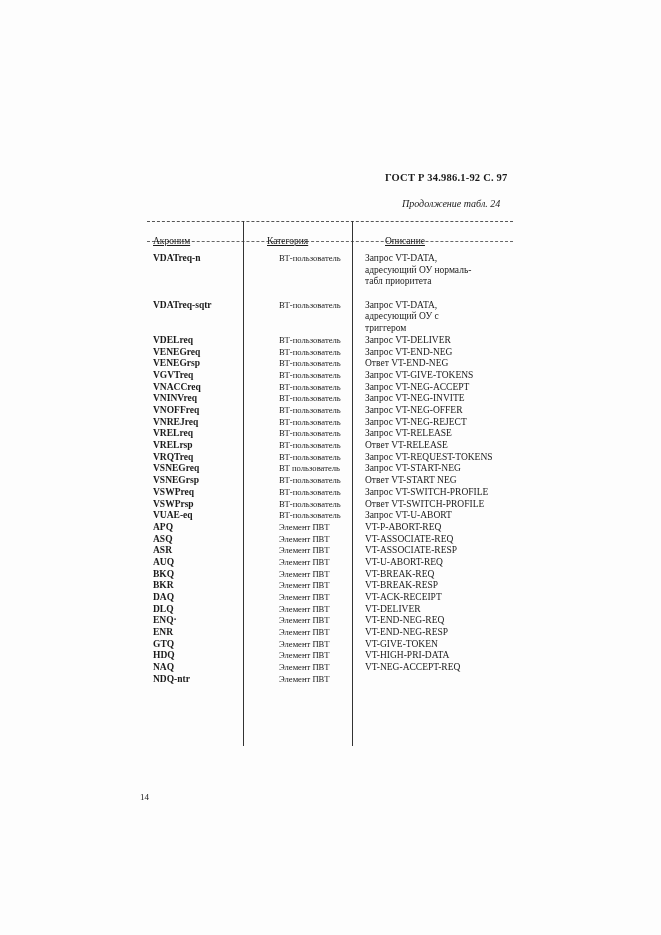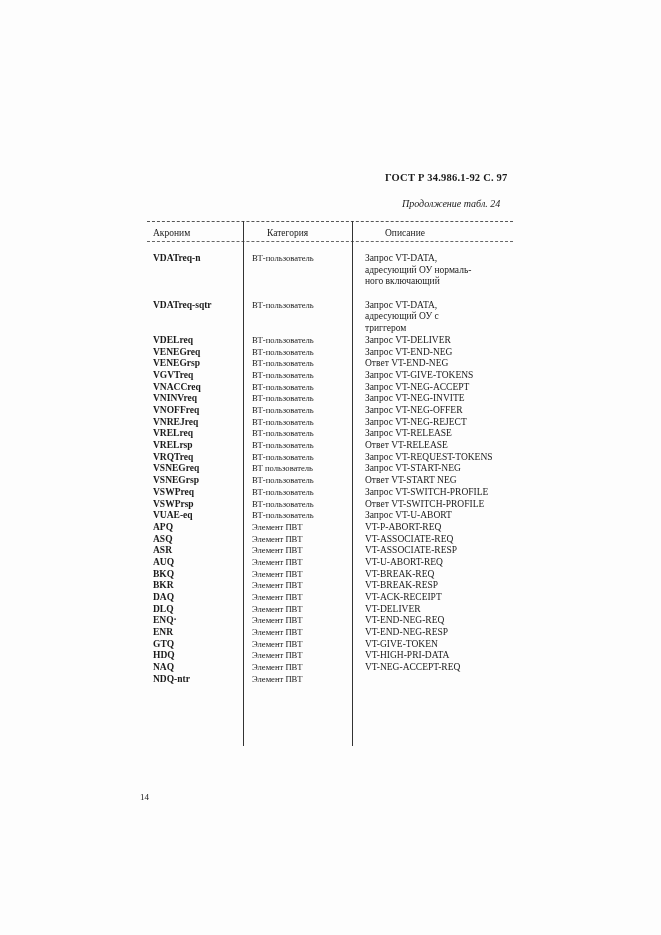--- a/index.html
+++ b/index.html
@@ -8,28 +8,28 @@
       font-family: "Liberation Serif", "DejaVu Serif", serif; color: #1a1a1a;
       overflow: hidden;
     }
     .hdr { position: absolute; left: 385px; top: 172px; font-size: 10.5px; font-weight: bold; letter-spacing: 0.2px; }
     .cont { position: absolute; left: 402px; top: 198px; font-size: 10px; font-style: italic; }
     .tbl-top { position: absolute; left: 147px; top: 221px; width: 366px; border-top: 1.5px dashed #555; }
     .tbl-hline { position: absolute; left: 147px; top: 241px; width: 366px; border-top: 1.5px dashed #666; }
     .vline { position: absolute; top: 221px; height: 525px; border-left: 1.3px solid #333; }
     .v1 { left: 243px; }
     .v2 { left: 352px; }
-    .th { position: absolute; top: 228px; font-size: 9.5px; }
+    .th { position: absolute; top: 236px; font-size: 9.5px; text-decoration: underline; }
     .th1 { left: 153px; }
     .th2 { left: 267px; }
     .th3 { left: 385px; }
     .rows { position: absolute; left: 0; top: 253px; width: 661px; }
     .row { position: relative; font-size: 9.5px; line-height: 11.7px; }
     .c1 { position: absolute; left: 153px; font-weight: bold; }
-    .c2 { position: absolute; left: 252px; font-size: 8.6px; }
+    .c2 { position: absolute; left: 279px; font-size: 8.6px; }
     .c3 { position: absolute; left: 365px; width: 150px; }
     .line { height: 11.7px; white-space: nowrap; }
     .pagenum { position: absolute; left: 140px; top: 792px; font-size: 9px; }
   </style>
 </head>
 <body>
 
 <div>
   <div class="hdr">ГОСТ Р 34.986.1-92 С. 97</div>
   <div class="cont">Продолжение табл. 24</div>
@@ -43,21 +43,21 @@
   <div class="th th2">Категория</div>
   <div class="th th3">Описание</div>
 
   <div class="rows" id="rows">
       <div class="row" style="height: 46.8px;">
         <div class="c1">VDATreq-n</div>
         <div class="c2">ВТ-пользователь</div>
         <div class="c3">
           <div class="line">Запрос VT-DATA,</div>
           <div class="line">адресующий ОУ нормаль-</div>
-          <div class="line">ного включающий</div>
+          <div class="line">табл приоритета</div>
         </div>
       </div>
       <div class="row" style="height: 35.1px;">
         <div class="c1">VDATreq-sqtr</div>
         <div class="c2">ВТ-пользователь</div>
         <div class="c3">
           <div class="line">Запрос VT-DATA,</div>
           <div class="line">адресующий ОУ с</div>
           <div class="line">триггером</div>
         </div>

